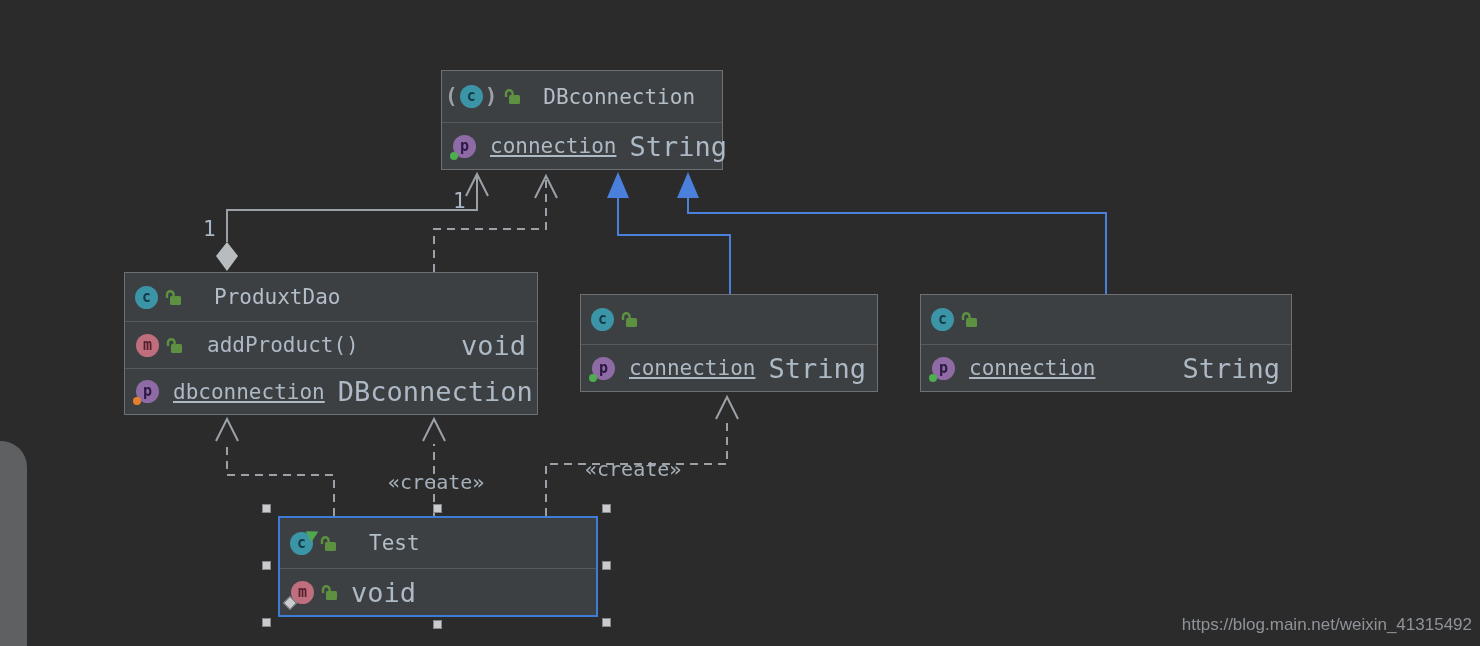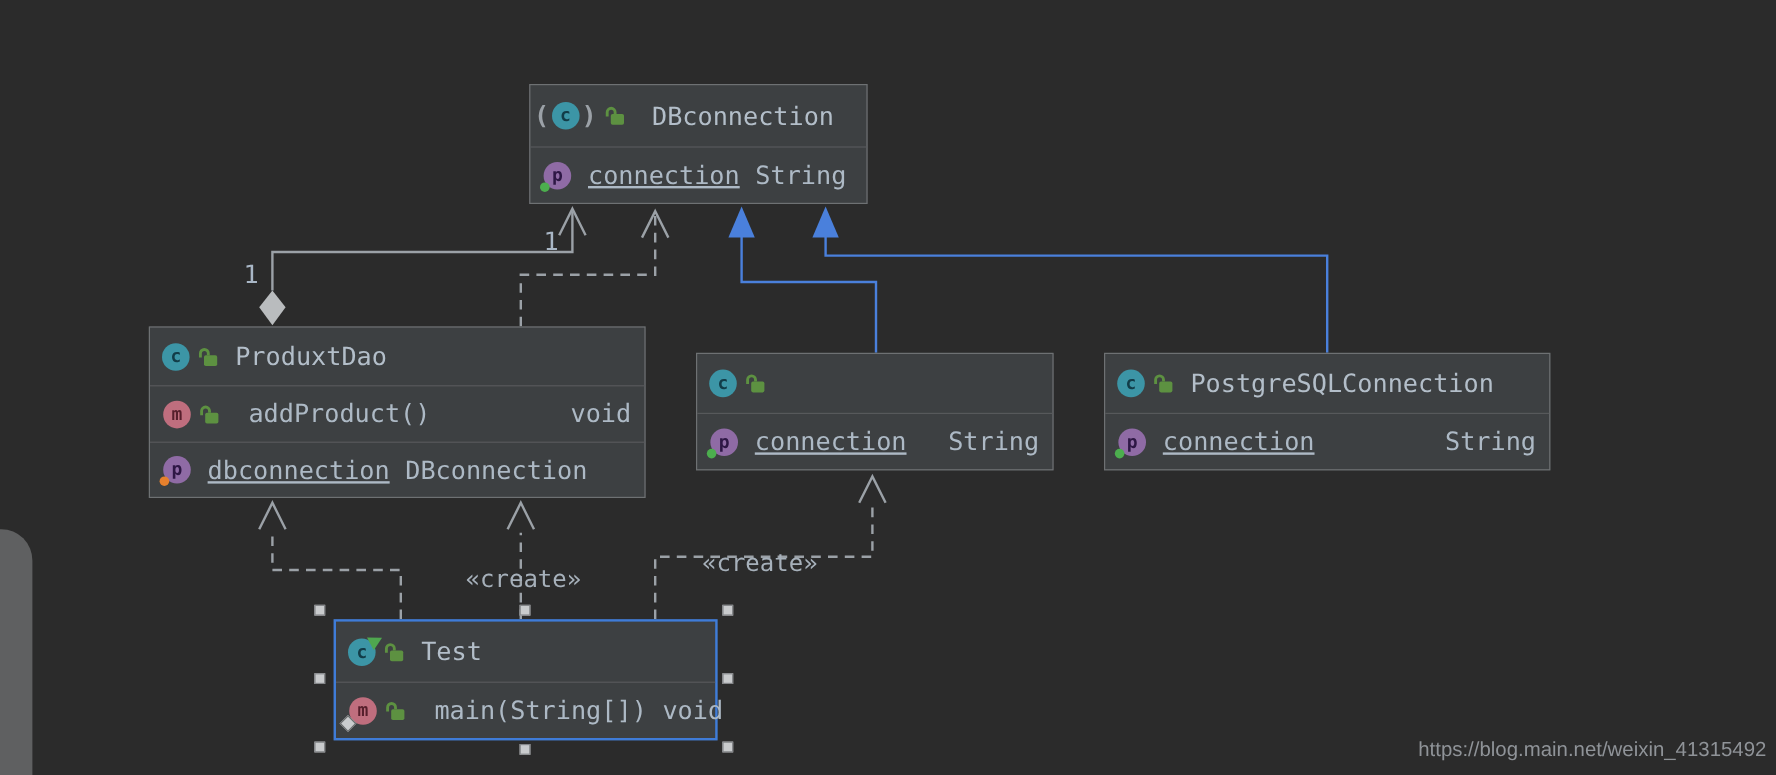--- a/index.html
+++ b/index.html
@@ -19,24 +19,24 @@
   .uml-header{
     display:flex;align-items:center;flex:0 0 auto;
     padding:0 10px;border-bottom:1px solid #57595b;
   }
   .uml-row{
     display:flex;align-items:center;flex:1 1 auto;
     padding:0 11px;position:relative;
   }
   .uml-row + .uml-row{border-top:1px solid #57595b;}
   .uml-name{
-    color:#b3bec9;font-size:21px;margin-left:14px;white-space:nowrap;
+    color:#b3bec9;font-size:21px;margin-left:32px;white-space:nowrap;
   }
   .mname{color:#adb9c5;font-size:21px;white-space:nowrap;}
-  .mtype{color:#adb9c5;font-size:21px;white-space:nowrap;}
+  .mtype{color:#adb9c5;font-size:27px;white-space:nowrap;}
   .mtype.inline{margin-left:13px;}
   .mtype.right{margin-left:auto;}
   .lockrow .mname{margin-left:24px;}
   .plainrow .mname{margin-left:14px;text-decoration:underline;}
   
   .icon-circle{
     position:relative;width:23px;height:23px;border-radius:50%;
     flex:0 0 23px;display:flex;align-items:center;justify-content:center;
     font-size:15px;font-weight:bold;line-height:1;
   }
@@ -206,21 +206,20 @@
 
   <div class="uml-box" style="left:920px;top:294px;width:372px;height:98px;">
     <div class="uml-header" style="height:49px;">
       <span class="icon-circle icon-class">
           <span>c</span>
         </span>
       <svg class="lock" width="17" height="17" viewBox="0 0 17 17">
         <path d="M2 9 V5.5 a3.3 3.3 0 0 1 6.6 0 V7" fill="none" stroke="#5d9141" stroke-width="2.4"></path>
         <rect x="5" y="7" width="11" height="9" rx="1.5" fill="#5d9141"></rect>
       </svg>
-      <span class="uml-name">PostgreSQLConnection</span>
     </div>
     <div class="uml-row plainrow">
       <span class="icon-circle icon-prop">
         <span>p</span>
         <i class="dot dot-green"></i>
       </span>
       <span class="mname">connection</span>
       <span class="mtype right">String</span>
     </div>
   </div>
@@ -239,21 +238,20 @@
     </div>
     <div class="uml-row lockrow">
       <span class="icon-circle icon-method">
         <span>m</span>
         <i class="entry-diamond"></i>
       </span>
       <svg class="lock" width="17" height="17" viewBox="0 0 17 17">
         <path d="M2 9 V5.5 a3.3 3.3 0 0 1 6.6 0 V7" fill="none" stroke="#5d9141" stroke-width="2.4"></path>
         <rect x="5" y="7" width="11" height="9" rx="1.5" fill="#5d9141"></rect>
       </svg>
-      <span class="mname">main(String[])</span>
       <span class="mtype inline">void</span>
     </div>
   </div>
 
   <span class="mult-label" style="left:203px;top:217px;">1</span>
   <span class="mult-label" style="left:453px;top:189px;">1</span>
   <span class="edge-label" style="left:388px;top:470px;">«create»</span>
   <span class="edge-label" style="left:585px;top:457px;">«create»</span>
 
   <div class="handle" style="left:262px;top:504px;"></div>

